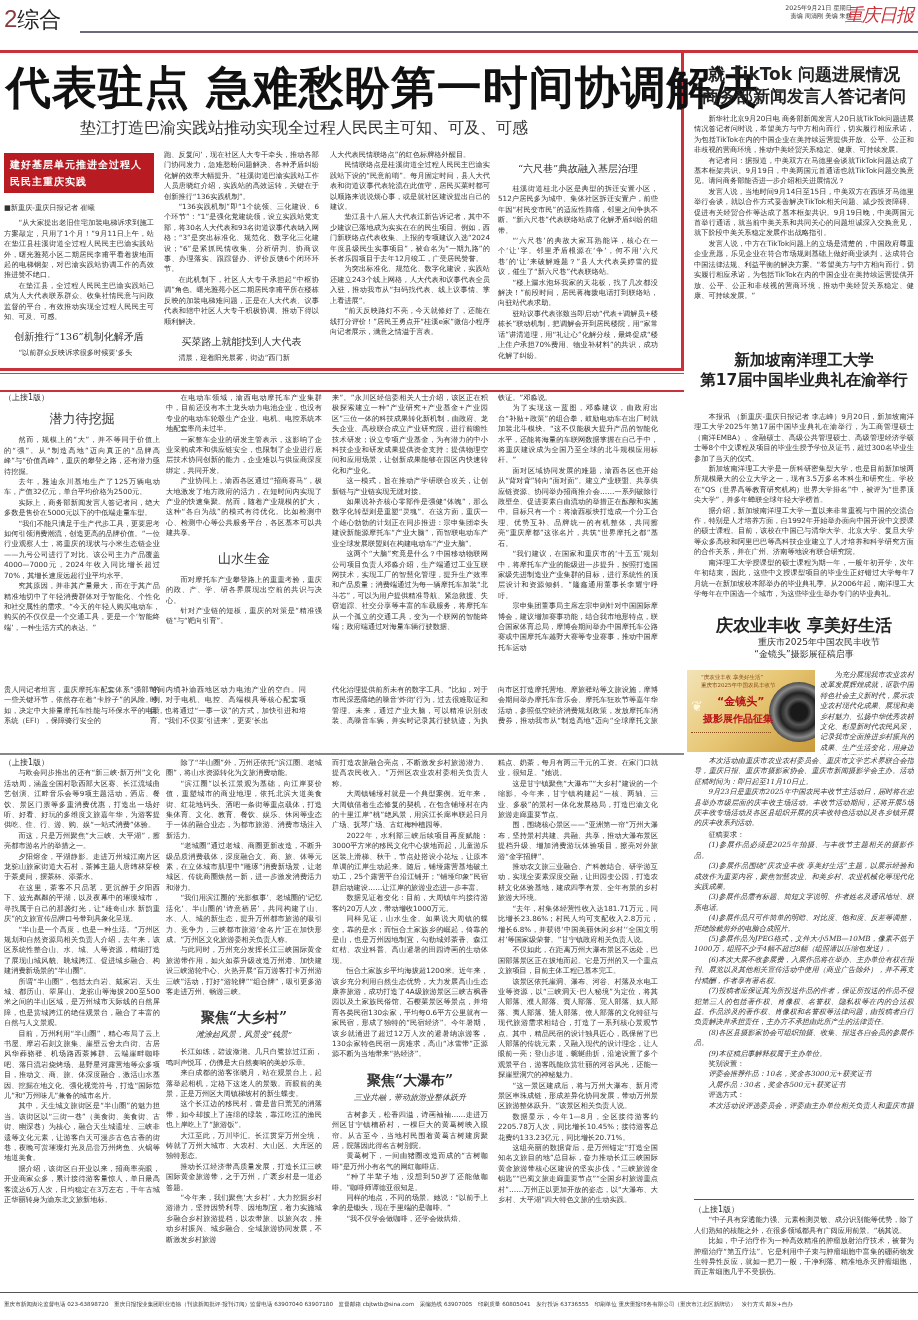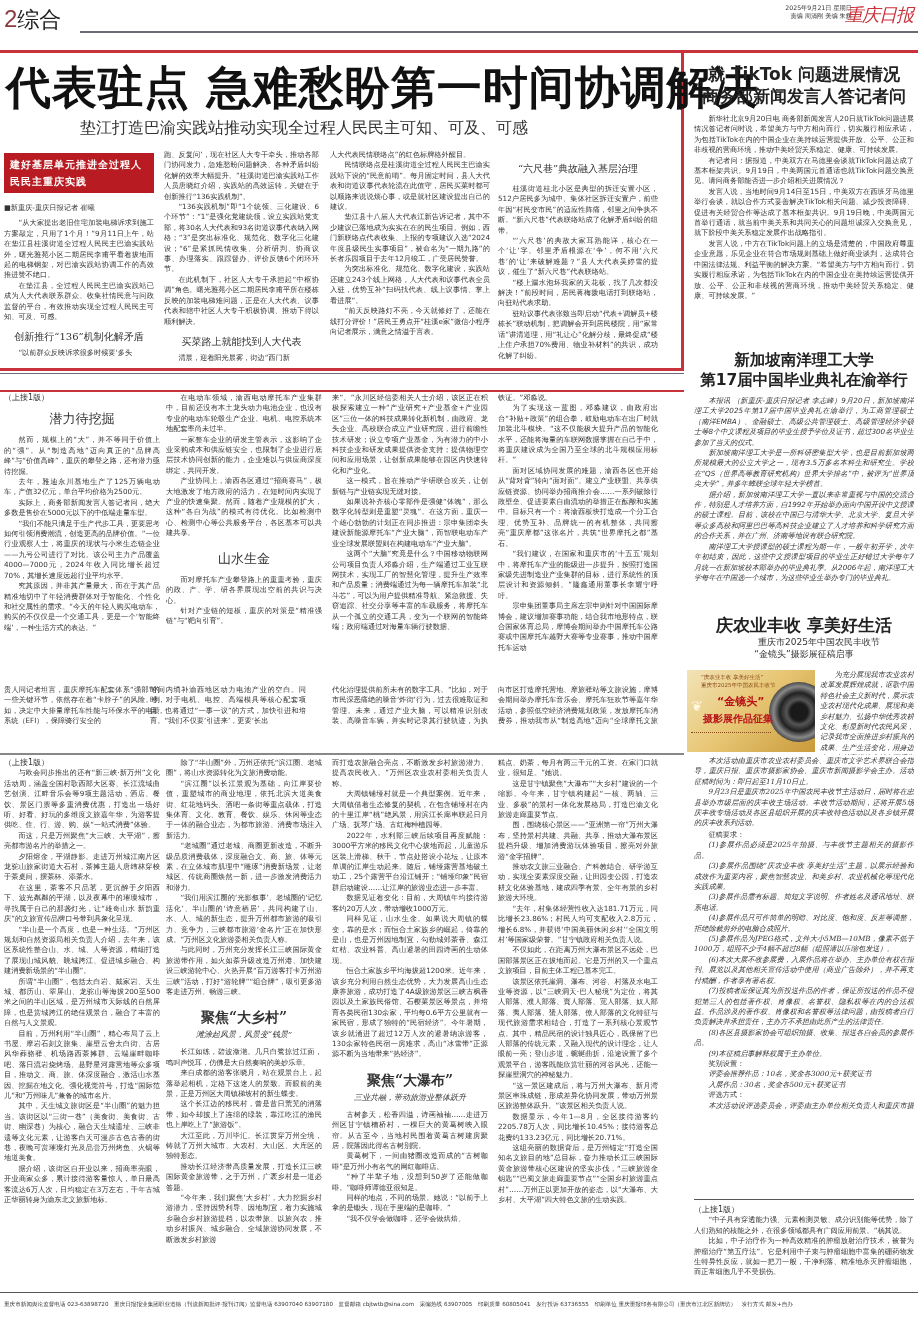--- a/index.html
+++ b/index.html
@@ -52,21 +52,21 @@
   <p>“136实践机制”即“1个统领、三化建设、6个环节”：“1”是强化党建统领，设立实践站党支部，将30名人大代表和93名街道议事代表纳入网格；“3”是突出标准化、规范化、数字化三化建设；“6”是紧抓民情收集、分析研判、协商议事、办理落实、跟踪督办、评价反馈6个闭环环节。</p>
   <p>在此机制下，社区人大专干承担起“中枢协调”角色。曙光雅苑小区二期居民李甫平所在楼栋反映的加装电梯难问题，正是在人大代表、议事代表和辖中社区人大专干积极协调、推动下得以顺利解决。</p>
   <div class="sub" style="font-size:10px;line-height:14px;margin:8px 0 4px;">买菜路上就能找到人大代表</div>
   <p>清晨，迎着阳光晨雾，街边“西门新</p>
 </div>
 
 <div class="col p" style="left:330px;top:150px;width:160px;height:220px;">
   <p class="ni">人大代表民情联络点”的红色标牌格外醒目。</p>
   <p>民情联络点是桂溪街道全过程人民民主巴渝实践站下设的“民意前哨”。每月固定时间，县人大代表和街道议事代表轮流在此值守，居民买菜时都可以顺路来说说烦心事，或是就社区建设提出自己的建议。</p>
   <p>垫江县十八届人大代表江新告诉记者，其中不少建议已落地成为实实在在的民生项目。例如，西门新联络点代表收集、上报的专项建议入选“2024年度县级民生实事项目”，被命名为“一期九路”的长者乐园项目于去年12月竣工，广受居民赞誉。</p>
-  <p>为突出标准化、规范化、数字化建设，实践站还建立243个线上网格，人大代表和议事代表全员入驻，优势互补“扫码找代表、线上议事情、掌上看进展”。</p>
+  <p>为突出标准化、规范化、数字化建设，实践站还建立243个线上网格，人大代表和议事代表全员入驻，推动我市从“扫码找代表、线上议事情、掌上看进展”。</p>
   <p>“前天反映路灯不亮，今天就修好了，还能在线打分评价！”居民王勇点开“桂溪e家”微信小程序向记者展示，满意之情溢于言表。</p>
 </div>
 
 <div class="col p" style="left:498px;top:150px;width:160px;height:220px;">
   <div class="sub" style="font-size:10px;line-height:14px;margin:12px 0 8px;">“六尺巷”典故融入基层治理</div>
   <p>桂溪街道桂北小区是典型的拆迁安置小区，512户居民多为城中、集体社区拆迁安置户，前些年因“村民变市民”的适应性阵痛，邻里之间争执不断。“新六尺巷”代表联络站成了化解矛盾纠纷的纽带。</p>
   <p>“‘六尺巷’的典故大家耳熟能详，核心在一个‘让’字。邻里矛盾根源在‘争’，何不用‘六尺巷’的‘让’来破解难题？”县人大代表吴婷雪的提议，催生了“新六尺巷”代表联络站。</p>
   <p>“楼上漏水泡坏我家的天花板，找了几次都没解决！”前段时间，居民蒋梅拨电话打到联络站，向驻站代表求助。</p>
   <p>驻站议事代表张致当即启动“代表+调解员+楼栋长”联动机制，把调解会开到居民楼院，用“家常话”讲清道理，用“礼让心”化解分歧，最终促成“楼上住户承担70%费用、物业补材料”的共识，成功化解了纠纷。</p>
 </div>
@@ -79,21 +79,21 @@
   <p>新华社北京9月20日电 商务部新闻发言人20日就TikTok问题进展情况答记者问时说，希望美方与中方相向而行，切实履行相应承诺，为包括TikTok在内的中国企业在美持续运营提供开放、公平、公正和非歧视的营商环境，推动中美经贸关系稳定、健康、可持续发展。</p>
   <p>有记者问：据报道，中美双方在马德里会谈就TikTok问题达成了基本框架共识。9月19日，中美两国元首通话也就TikTok问题交换意见。请问商务部能否进一步介绍相关进展情况？</p>
   <p>发言人说，当地时间9月14日至15日，中美双方在西班牙马德里举行会谈，就以合作方式妥善解决TikTok相关问题、减少投资障碍、促进有关经贸合作等达成了基本框架共识。9月19日晚，中美两国元首举行通话，就当前中美关系和共同关心的问题坦诚深入交换意见，就下阶段中美关系稳定发展作出战略指引。</p>
   <p>发言人说，中方在TikTok问题上的立场是清楚的，中国政府尊重企业意愿，乐见企业在符合市场规则基础上做好商业谈判，达成符合中国法律法规、利益平衡的解决方案。“希望美方与中方相向而行，切实履行相应承诺，为包括TikTok在内的中国企业在美持续运营提供开放、公平、公正和非歧视的营商环境，推动中美经贸关系稳定、健康、可持续发展。”</p>
 </div>
 
 <div class="abs" style="left:694px;top:350px;width:220px;text-align:center;">
   <div style="font-size:15.5px;line-height:20px;font-weight:bold;color:#222;">新加坡南洋理工大学</div>
   <div style="font-size:15.5px;line-height:20px;font-weight:bold;color:#222;">第17届中国毕业典礼在渝举行</div>
 </div>
-<div class="col p" style="left:694px;top:396px;width:220px;height:202px;font-style:italic;">
+<div class="col p" style="left:694px;top:412px;width:220px;height:202px;">
   <p>本报讯 （新重庆-重庆日报记者 李志峰）9月20日，新加坡南洋理工大学2025年第17届中国毕业典礼在渝举行，为工商管理硕士（南洋EMBA）、金融硕士、高级公共管理硕士、高级管理经济学硕士等8个中文课程及项目的毕业生授予学位及证书，超过300名毕业生参加了当天的仪式。</p>
   <p>新加坡南洋理工大学是一所科研密集型大学，也是目前新加坡两所规模最大的公立大学之一，现有3.5万多名本科生和研究生。学校在“QS（世界高等教育研究机构）世界大学排名”中，被评为“世界顶尖大学”，并多年蝉联全球年轻大学榜首。</p>
   <p>据介绍，新加坡南洋理工大学一直以来非常重视与中国的交流合作，特别是人才培养方面，自1992年开始举办面向中国开设中文授课的硕士课程。目前，该校在中国已与清华大学、北京大学、复旦大学等众多高校和阿里巴巴等高科技企业建立了人才培养和科学研究方面的合作关系，并在广州、济南等地设有联合研究院。</p>
   <p>南洋理工大学授课型的硕士课程为期一年，一般年初开学，次年年初结束，因此，这些中文授课型项目的毕业生正好错过大学每年7月统一在新加坡校本部举办的毕业典礼季。从2006年起，南洋理工大学每年在中国选一个城市，为这些毕业生举办专门的毕业典礼。</p>
 </div>
 
 <div class="abs" style="left:694px;top:614px;width:220px;text-align:center;">
   <div style="font-size:17px;line-height:22px;font-weight:bold;color:#222;">庆农业丰收 享美好生活</div>
   <div style="font-size:9px;line-height:12px;color:#333;padding-left:30px;">重庆市2025年中国农民丰收节</div>
   <div style="font-size:9px;line-height:12px;color:#333;">“金镜头”摄影展征稿启事</div>

